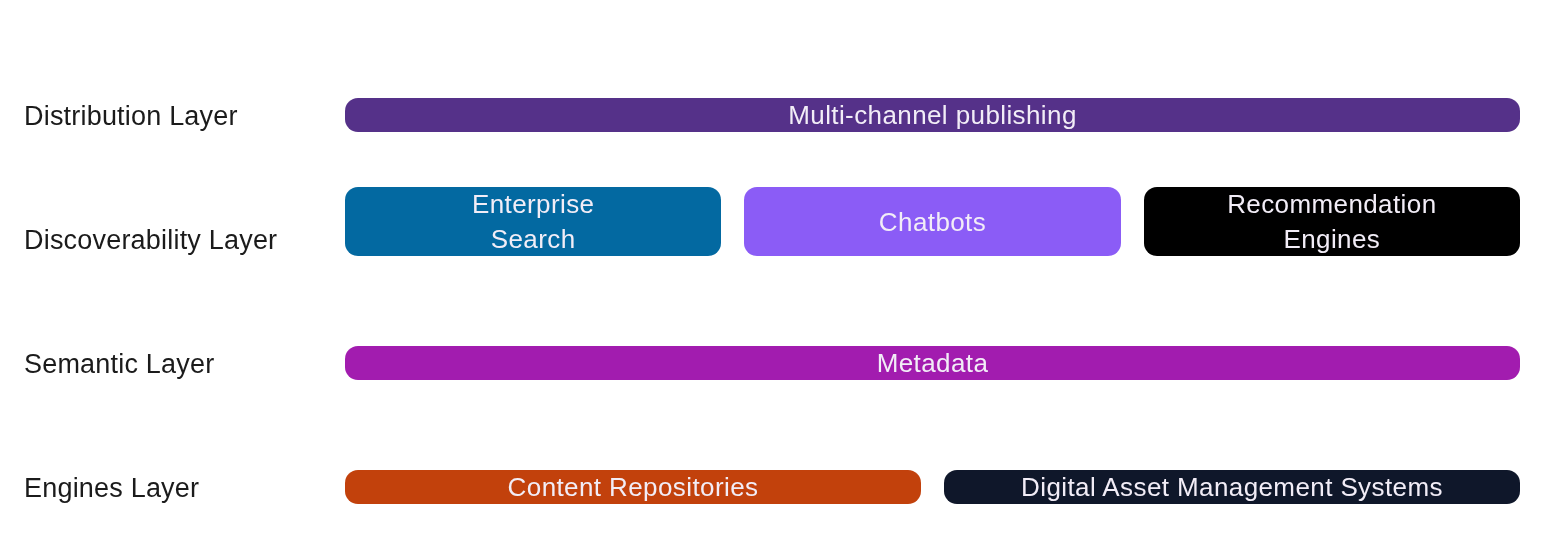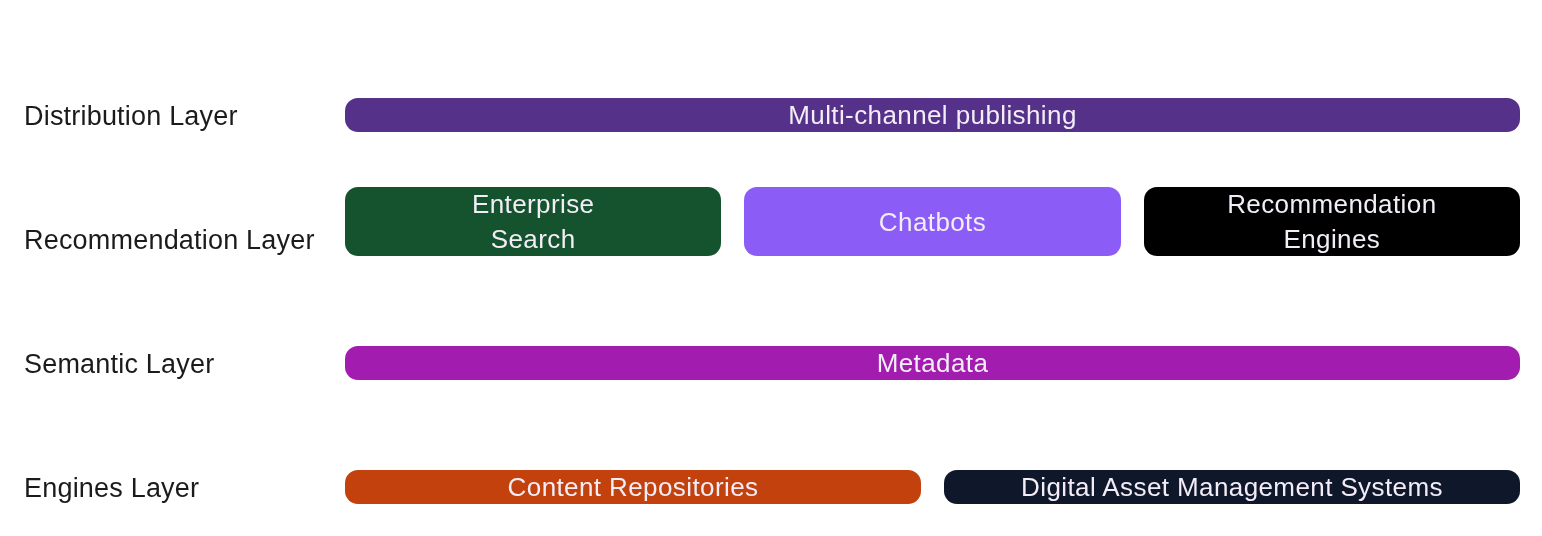--- a/index.html
+++ b/index.html
@@ -68,23 +68,23 @@
 
 <div class="canvas">
   <div class="diagram" id="diagram">
       <div class="layer-row">
         <div class="layer-label" style="color: rgb(27, 27, 27);">Distribution Layer</div>
         <div class="boxes">
           <div class="layer-box" style="flex: 6 1 0px; background: rgb(85, 49, 137); color: rgb(242, 237, 247);">Multi-channel publishing</div>
         </div>
       </div>
       <div class="layer-row">
-        <div class="layer-label" style="color: rgb(27, 27, 27);">Recommendation Layer</div>
+        <div class="layer-label" style="color: rgb(27, 27, 27);">Discoverability Layer</div>
         <div class="boxes">
-          <div class="layer-box" style="flex: 2 1 0px; background: #14532d; color: rgb(242, 237, 247);">Enterprise
+          <div class="layer-box" style="flex: 2 1 0px; background: #0369a1; color: rgb(242, 237, 247);">Enterprise
 Search</div>
           <div class="layer-box" style="flex: 2 1 0px; background: #8b5cf6; color: rgb(242, 237, 247);">Chatbots</div>
           <div class="layer-box" style="flex: 2 1 0px; background: #000000; color: rgb(242, 237, 247);">Recommendation
 Engines</div>
         </div>
       </div>
       <div class="layer-row">
         <div class="layer-label" style="color: rgb(27, 27, 27);">Semantic Layer</div>
         <div class="boxes">
           <div class="layer-box" style="flex: 6 1 0px; background: #a21caf; color: rgb(242, 237, 247);">Metadata</div>

